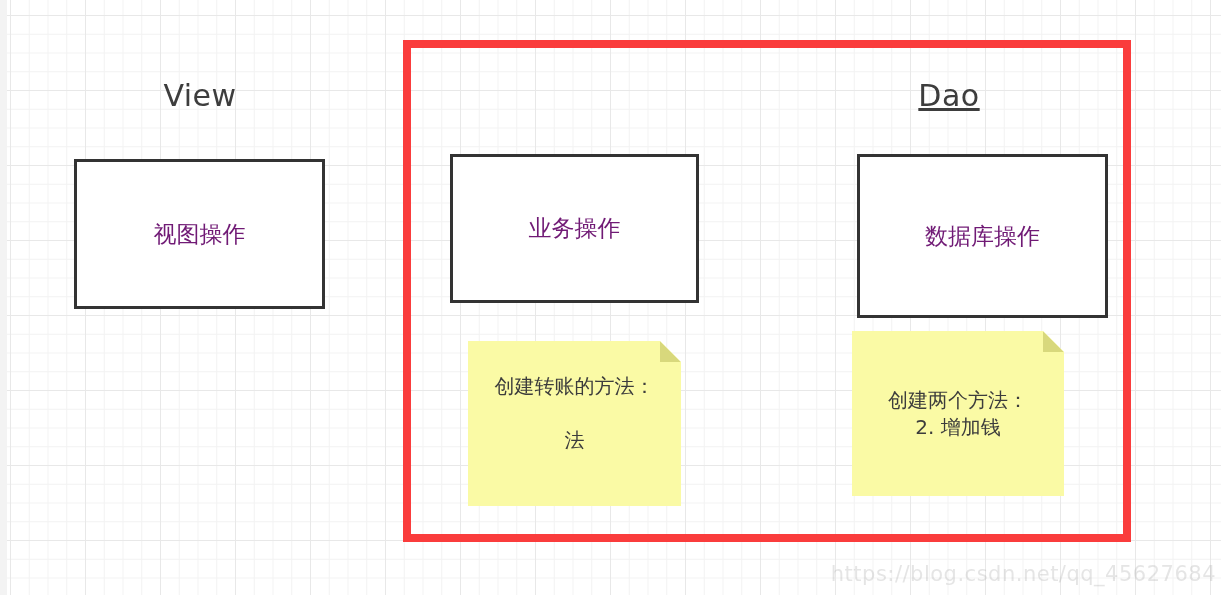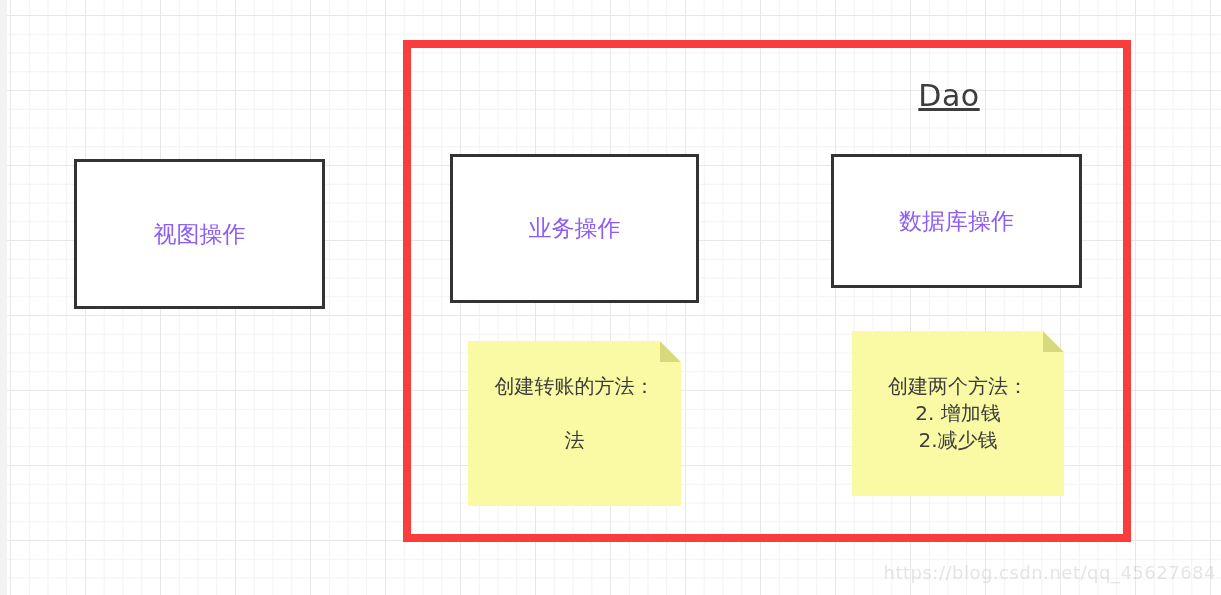--- a/index.html
+++ b/index.html
@@ -47,25 +47,25 @@
   .title-dao     { left: 823px; top: 78px; width: 252px; text-decoration: underline; }
 
   .shape-box {
     position: absolute;
     background: #ffffff;
     border: 3px solid #333333;
     display: flex;
     align-items: center;
     justify-content: center;
     font-size: 23px;
-    color: #8b5cf6;
+    color: #701a75;
   }
   .box-view    { left: 74px;  top: 159px; width: 251px; height: 150px; }
   .box-service { left: 450px; top: 154px; width: 249px; height: 149px; }
-  .box-dao     { left: 831px; top: 154px; width: 251px; height: 134px; }
+  .box-dao     { left: 857px; top: 154px; width: 251px; height: 164px; }
 
   .note {
     position: absolute;
     background: #fafaa5;
     display: flex;
     flex-direction: column;
     align-items: center;
     justify-content: center;
     text-align: center;
     font-size: 20px;
@@ -79,34 +79,35 @@
     width: 21px; height: 21px;
     background: #d8d87c;
     clip-path: polygon(0 0, 100% 100%, 0 100%);
   }
   .note-service { left: 468px; top: 341px; width: 213px; height: 165px; padding-bottom: 20px; }
   .note-dao     { left: 852px; top: 331px; width: 212px; height: 165px; }
 
   .watermark {
     position: absolute;
     right: 5px; top: 562px;
-    font-size: 18px;
+    font-size: 21px;
     color: rgba(160,160,160,0.28);
     letter-spacing: 0.5px;
     white-space: nowrap;
   }
 </style>
 </head>
 <body>
 
 <div class="canvas">
   <div class="left-strip"></div>
 
   <div class="red-frame"></div>
 
+  <div class="col-title title-view">View</div>
   <div class="col-title title-dao">Dao</div>
 
   <div class="shape-box box-view">
     <span>视图操作</span>
   </div>
   <div class="shape-box box-service">
     <span>业务操作</span>
   </div>
   <div class="shape-box box-dao">
     <span>数据库操作</span>
@@ -116,17 +117,16 @@
     <div class="fold"></div>
     <div class="note-line">创建转账的方法：</div>
     <div class="note-line"></div>
     <div class="note-line">法</div>
   </div>
 
   <div class="note note-dao">
     <div class="fold"></div>
     <div class="note-line">创建两个方法：</div>
     <div class="note-line">2. 增加钱</div>
-    <div class="note-line">2.减少钱</div>
   </div>
 
   <div class="watermark">https://blog.csdn.net/qq_45627684</div>
 </div>
 
 </body></html>

